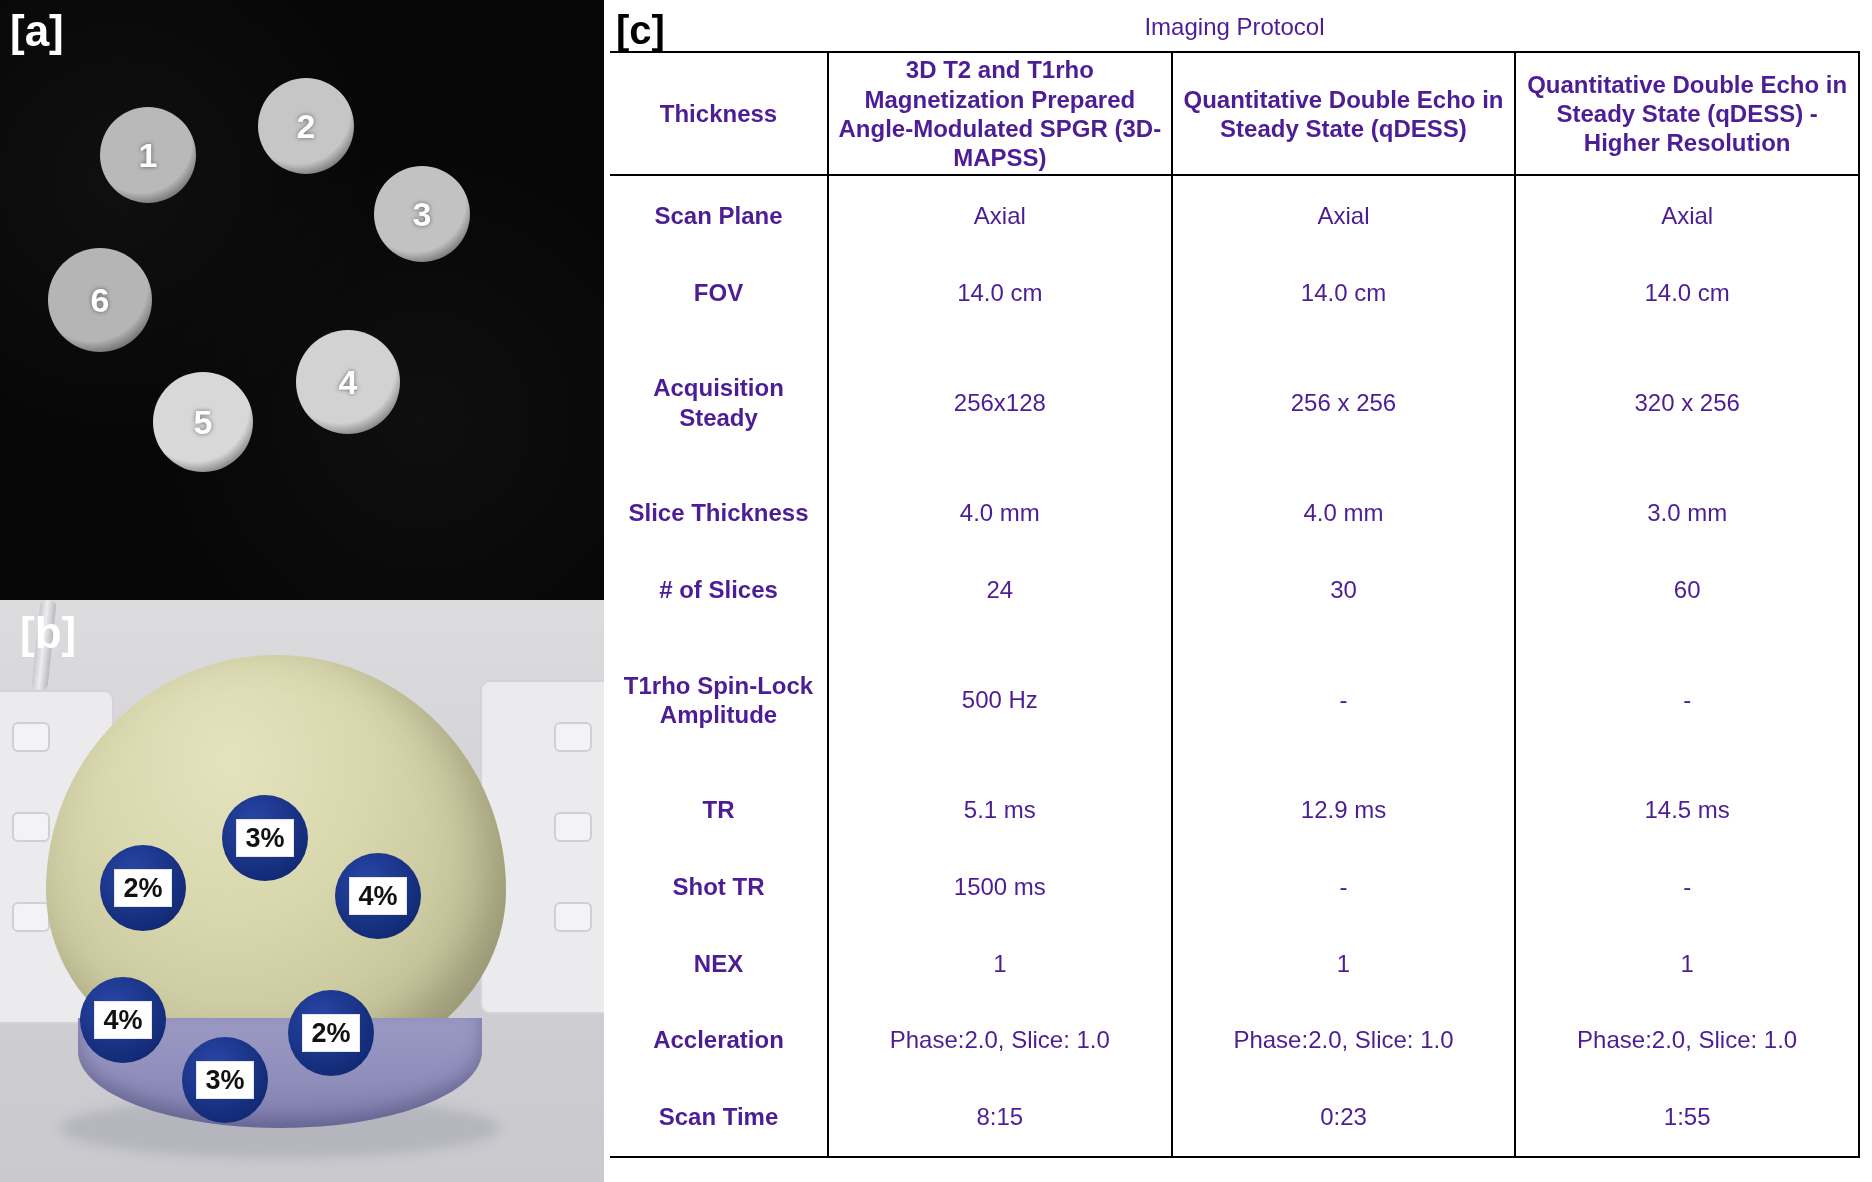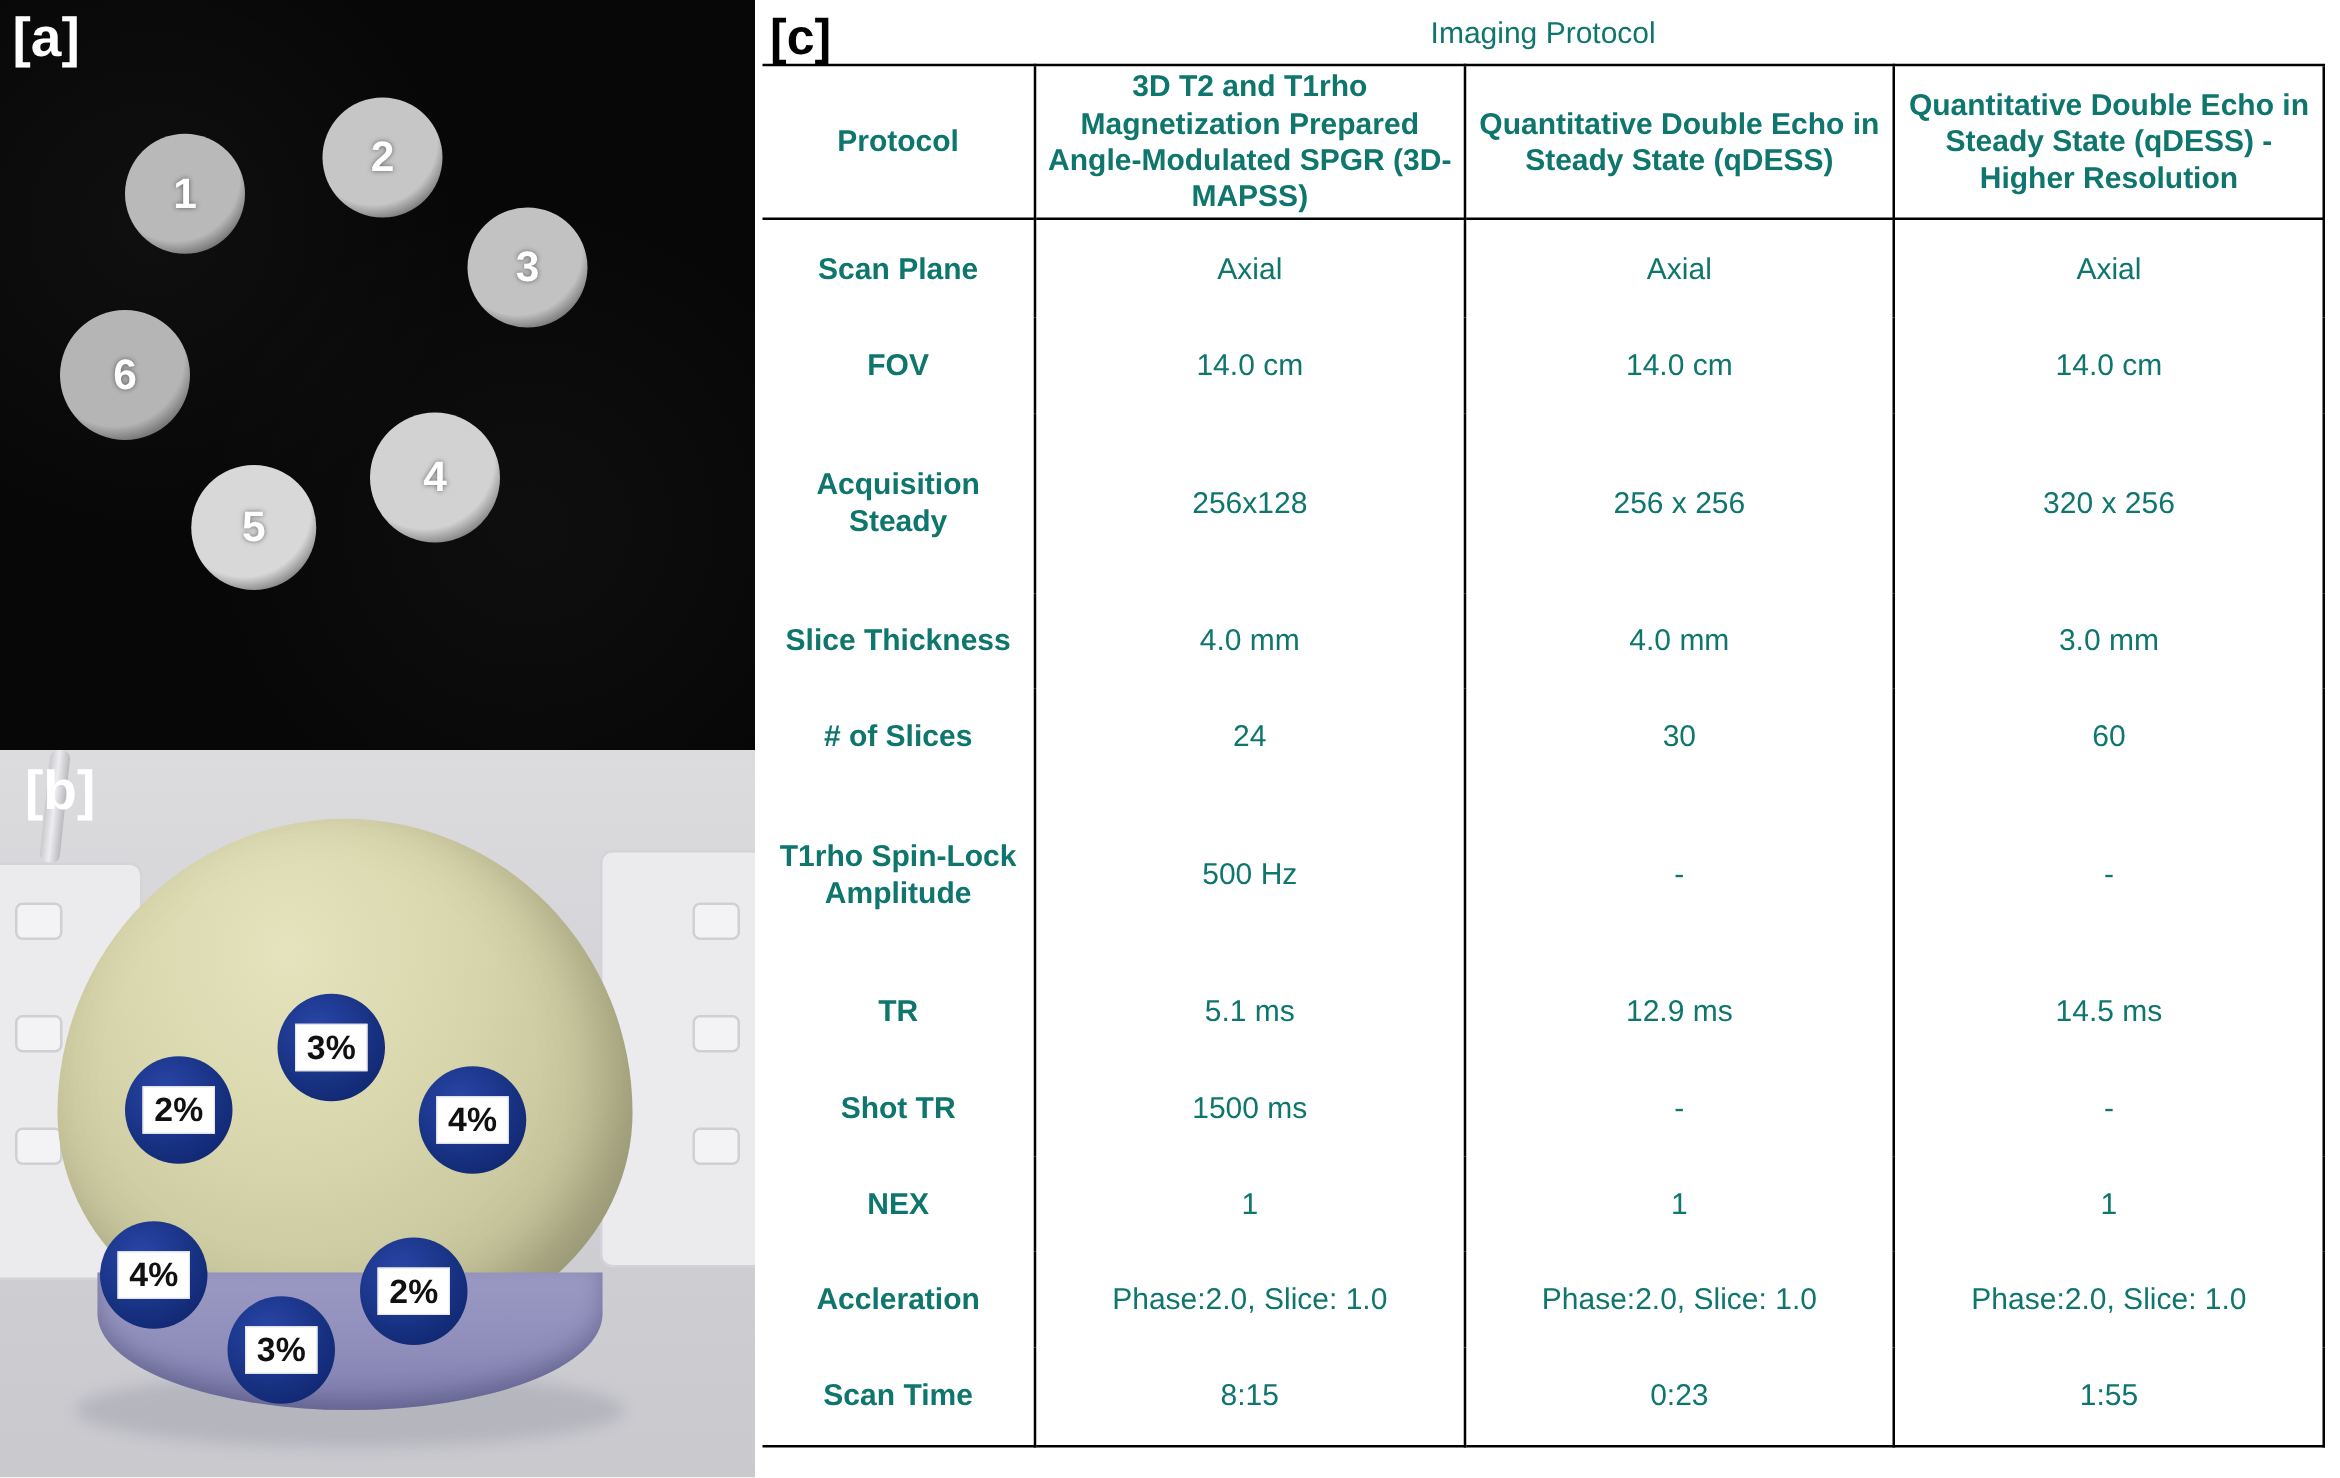--- a/index.html
+++ b/index.html
@@ -193,21 +193,21 @@
     height: 100%;
     border-collapse: collapse;
     table-layout: fixed;
     font-family: "Liberation Sans", sans-serif;
   }
   table.protocol td, table.protocol th {
     border: 2px solid #000000;
     text-align: center;
     vertical-align: middle;
     font-size: 24px;
-    color: #0f766e;
+    color: #4c1d95;
     padding: 2px 6px;
     line-height: 1.22;
   }
   .title-cell {
     border: none !important;
     border-bottom: 2px solid #000 !important;
     font-size: 33px;
     font-weight: normal;
     padding: 6px 0 10px 0 !important;
   }
@@ -323,21 +323,21 @@
           <col class="c0">
           <col>
           <col>
           <col>
         </colgroup>
         <thead>
           <tr>
             <th colspan="4" class="title-cell">Imaging Protocol</th>
           </tr>
           <tr id="col-head-row">
-              <th class="col-head corner-cell">Protocol</th>
+              <th class="col-head corner-cell">Thickness</th>
               <th class="col-head">3D T2 and T1rho Magnetization Prepared Angle-Modulated SPGR (3D-MAPSS)</th>
               <th class="col-head">Quantitative Double Echo in Steady State (qDESS)</th>
               <th class="col-head">Quantitative Double Echo in Steady State (qDESS) - Higher Resolution</th>
             </tr>
         </thead>
         <tbody id="table-body">
             <tr>
               <th class="row-head">Scan Plane</th>
               <td class="cell">Axial</td>
               <td class="cell">Axial</td>

